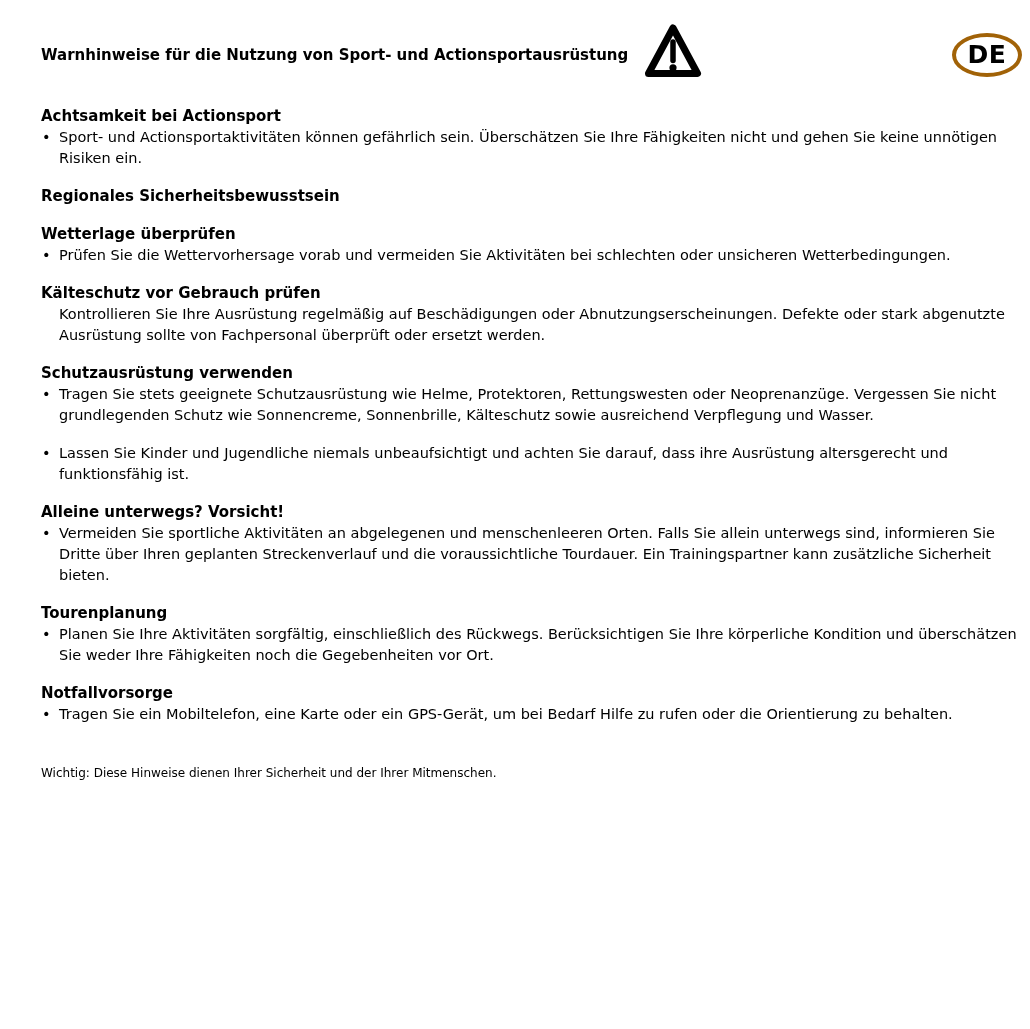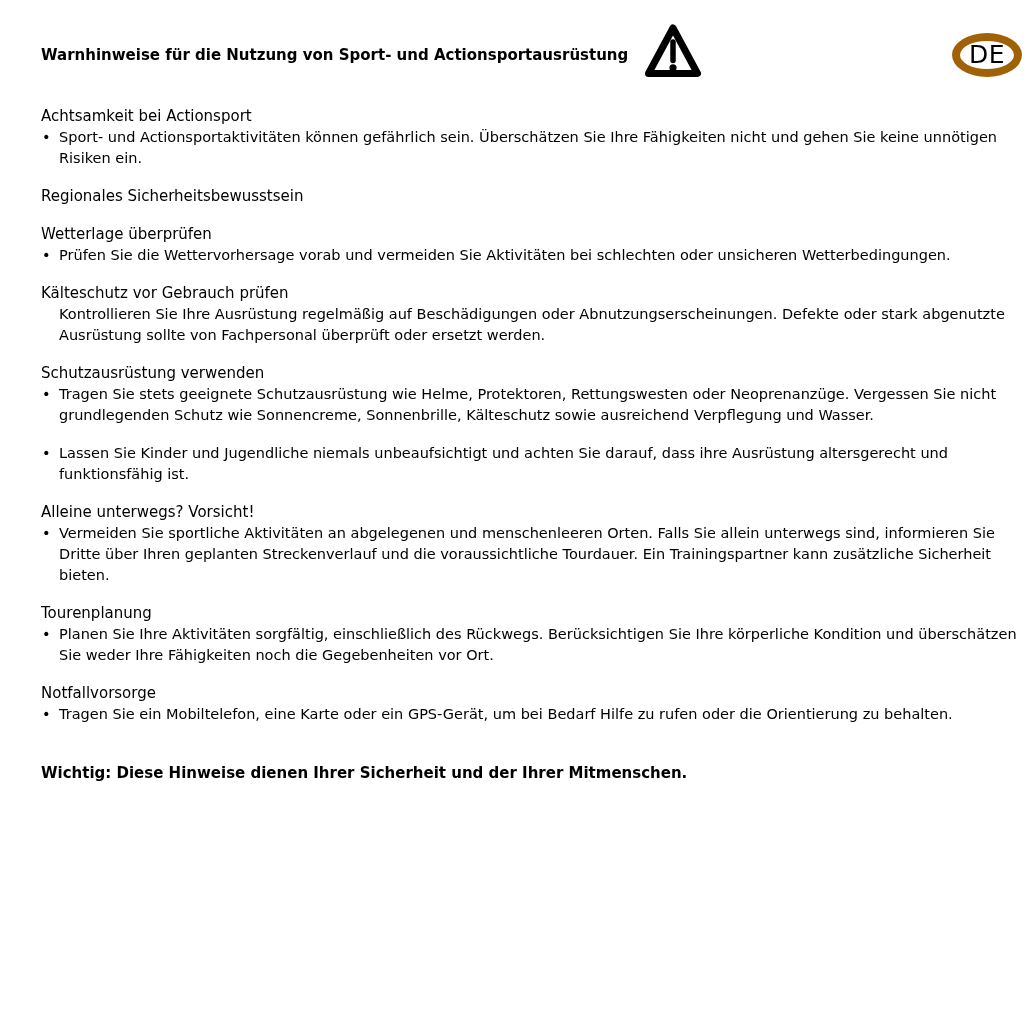--- a/index.html
+++ b/index.html
@@ -34,55 +34,55 @@
   }
   .warn-triangle {
     margin-left: 16px;
     flex: 0 0 auto;
   }
   .header-spacer { flex: 1 1 auto; }
   .de-badge {
     flex: 0 0 auto;
     width: 70px;
     height: 44px;
-    border: 8px solid #a16207;
+    border: 4px solid #a16207;
     border-radius: 50%;
     display: flex;
     align-items: center;
     justify-content: center;
-    font-weight: normal;
+    font-weight: bold;
     font-size: 25px;
     letter-spacing: 0.5px;
     line-height: 1;
     padding-bottom: 1px;
   }
   
   .sections { margin-top: 16px; }
   .section { margin: 0 0 17px 0; }
   .section-heading {
     margin: 0;
     font-size: 15px;
-    font-weight: normal;
+    font-weight: bold;
     line-height: 21px;
   }
   .item {
     position: relative;
     padding-left: 18px;
   }
   .bullet {
     position: absolute;
     left: 1px;
     top: 0;
   }
   
   .footer { margin-top: 38px; }
   .footer-heading {
     margin: 0;
-    font-size: 15px;
-    font-weight: bold;
+    font-size: 12px;
+    font-weight: normal;
     line-height: 21px;
   }
   .footer-text { margin: 0; }
 </style>
 </head>
 <body>
 
 <div class="page">
 
   <div class="header">

